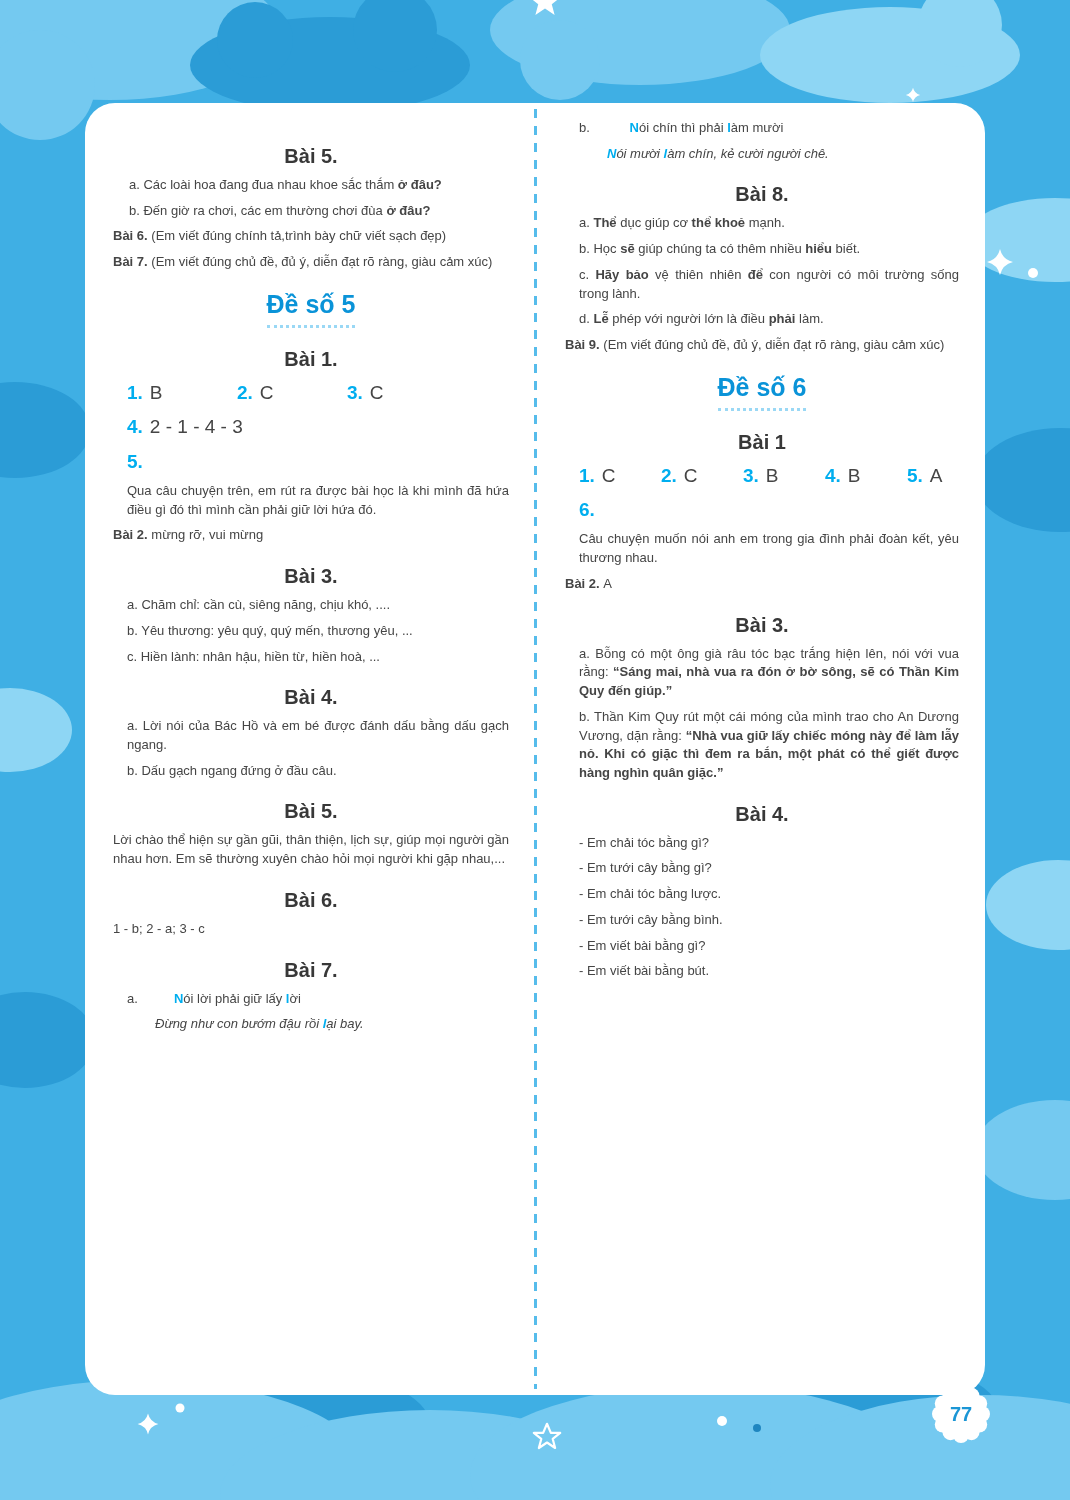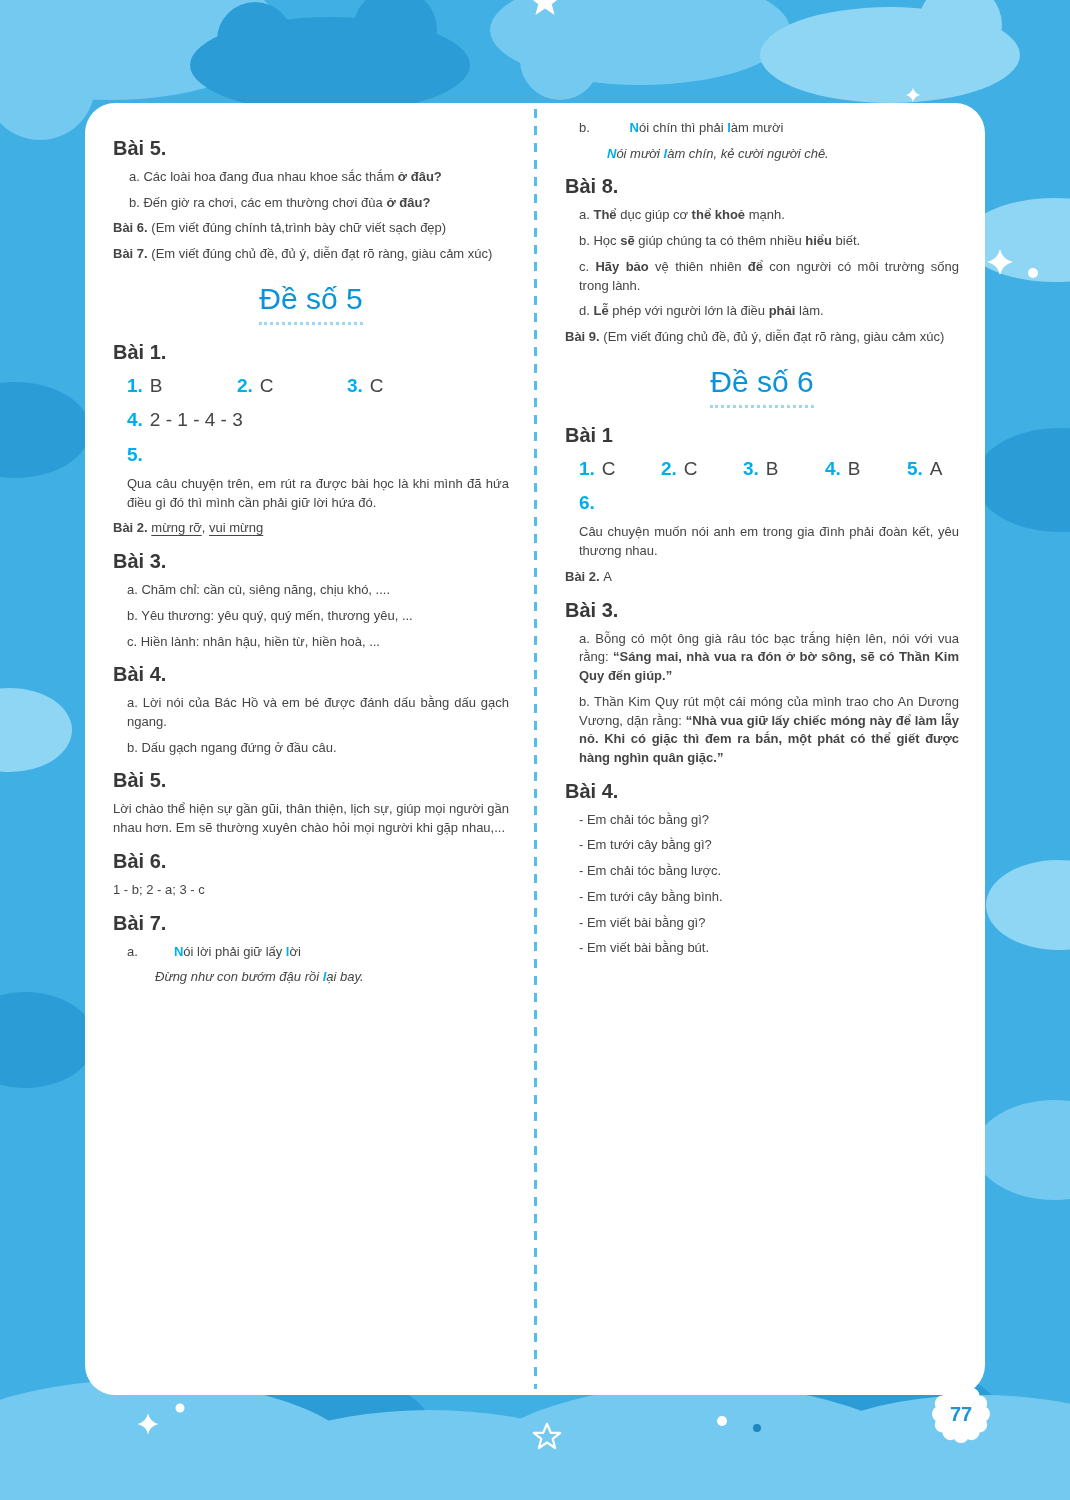--- a/index.html
+++ b/index.html
@@ -15,35 +15,35 @@
     box-sizing:border-box;display:flex;
   }
   .col{width:450px;box-sizing:border-box;padding:22px 26px 18px 28px;}
   .col-right{padding:16px 26px 18px 30px;}
   .divider{
     position:absolute;left:449px;top:6px;bottom:6px;width:3px;
     background:repeating-linear-gradient(to bottom, var(--divider-blue,#56BCEB) 0 9px, transparent 9px 17px);
   }
   .heading{
     font-size:20px;font-weight:bold;color:var(--heading-text,#383838);
-    margin:10px 0 6px;line-height:1.35;
+    margin:18px 0 6px;line-height:1.35;text-align:center;
   }
   .p{
     font-size:13px;line-height:1.44;color:var(--text,#454545);
     text-align:justify;margin:0 0 7px;
   }
   .pad{padding-left:14px;}
   .pad2{padding-left:42px;font-style:italic;}
   .indent{text-indent:16px;}
   .b{font-weight:bold;}
-  .u{text-decoration:underline;text-underline-offset:3px;}
+  .u{text-underline-offset:3px;}
   .accent{color:var(--accent-cyan,#00AEEF);font-weight:bold;}
   .section-title{text-align:center;margin:18px 0 14px;}
   .section-title span{
-    display:inline-block;font-size:30px;font-weight:normal;
+    display:inline-block;font-size:25px;font-weight:bold;
     color:var(--section-title-blue,#0A93D8);
     padding-bottom:6px;
     border-bottom:3px dotted #9AD8F5;
   }
   .answers{display:flex;align-items:baseline;margin:0 0 7px;padding-left:14px;font-size:19px;line-height:1.44;}
   .ans-item{display:inline-flex;flex:none;}
   .answers .num{color:var(--accent-cyan,#00AEEF);font-weight:bold;margin-right:7px;}
   .answers .val{color:var(--text,#454545);}
   .badge-text{font-weight:bold;}
 </style>

